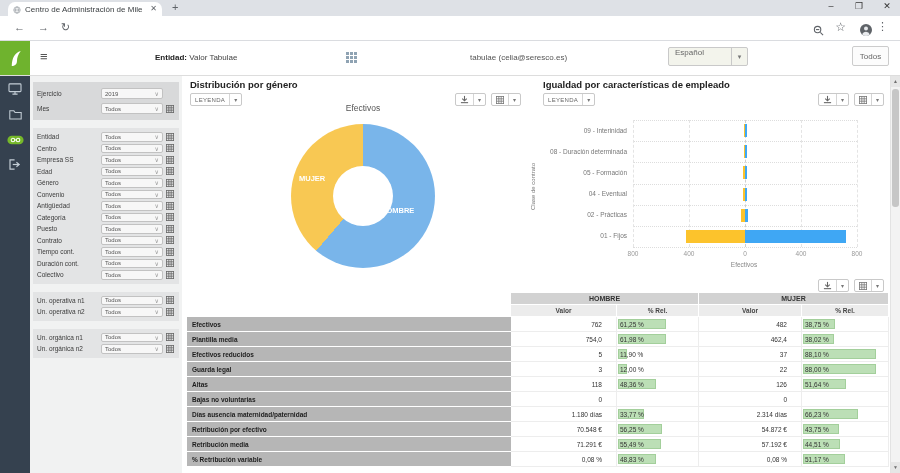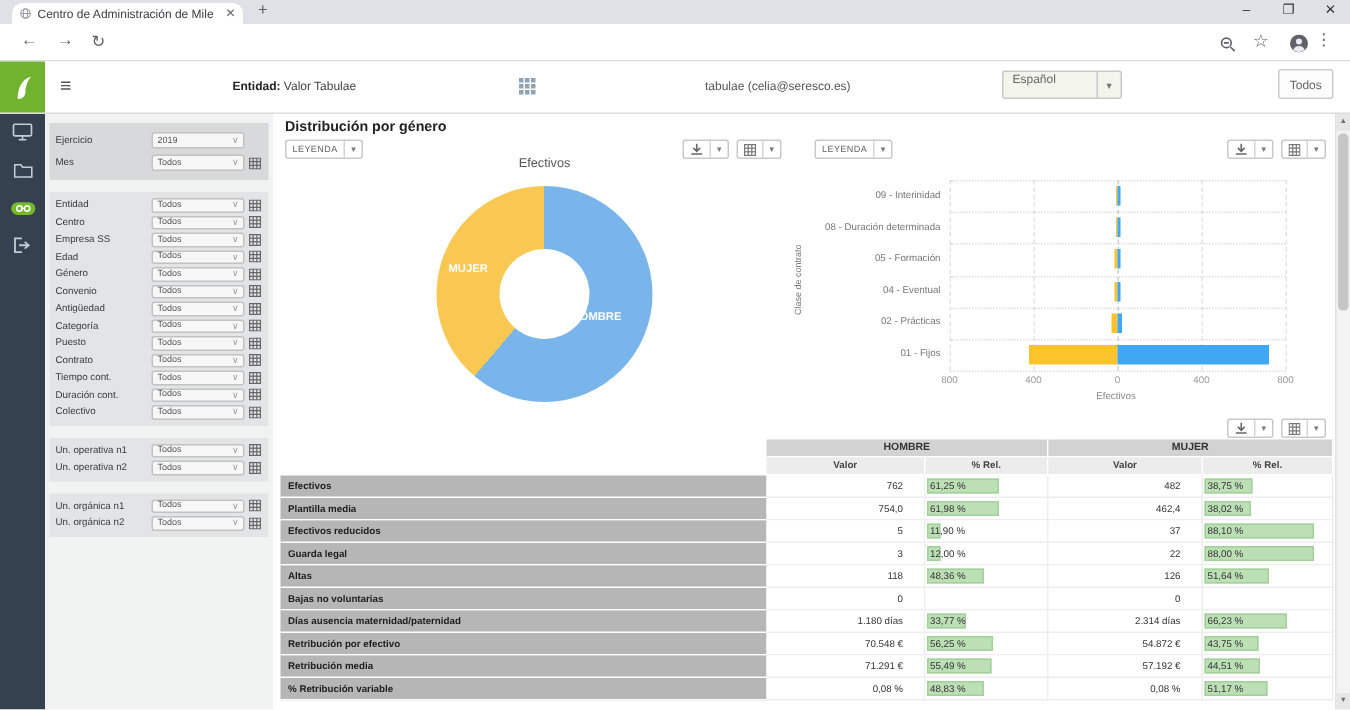--- a/index.html
+++ b/index.html
@@ -577,20 +577,21 @@
         </span>
         <span class="caret">▾</span>
       </span>
   </div>
   <div class="donut-title">Efectivos</div>
   <div class="donut" id="donut" style="background: conic-gradient(rgb(121, 181, 234) 0deg, rgb(121, 181, 234) 220.5deg, rgb(248, 200, 83) 220.5deg, rgb(248, 200, 83) 360deg);">
     <span class="donut-lbl" style="left:8px; top:50px">MUJER</span>
     <span class="donut-lbl" style="left:90px; top:82px">HOMBRE</span>
   </div>
 
+  <div class="panel-title" style="left:361px; top:3px">Igualdad por características de empleado</div>
   <div class="ctrl" style="left:361px; top:17px">
     <span class="btn">
         <span class="lbl">LEYENDA</span>
         <span class="caret">▾</span>
       </span>
   </div>
   <div class="ctrl" style="left:636px; top:17px">
     <span class="btn">
         <span class="ic">
           <svg viewBox="0 0 10 10" width="9" height="9">

